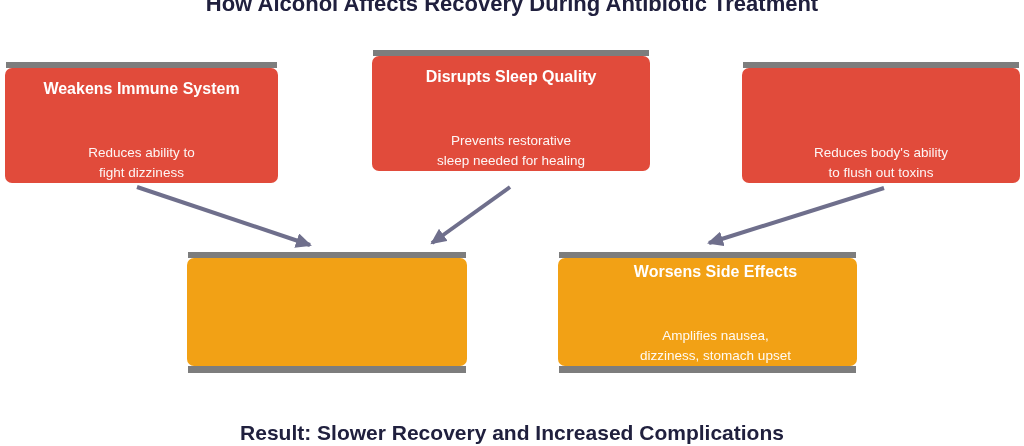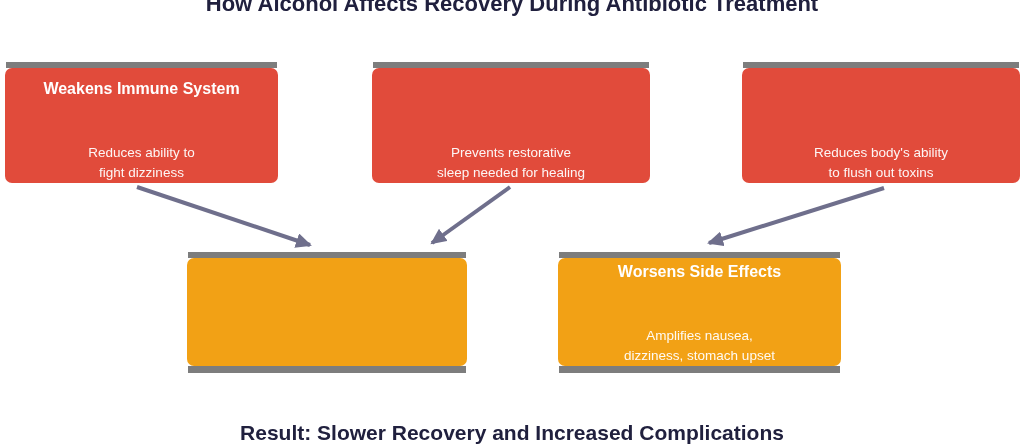--- a/index.html
+++ b/index.html
@@ -72,24 +72,24 @@
     font-weight:bold;
     margin-bottom:9px;
   }
   .node-sub{
     font-size:13.5px;
     line-height:20px;
     opacity:0.95;
     margin-top:36px;
   }
   #cause-1{ left:5px;   top:68px;  width:273px; height:115px; }
-  #cause-2{ left:372px; top:68px;  width:278px; height:115px;gap:31px; }
+  #cause-2{ left:372px; top:56px;  width:278px; height:115px; }
   #cause-3{ left:742px; top:68px;  width:278px; height:115px; }
   #effect-1{ left:187px; top:258px; width:280px; height:108px; }
-  #effect-2{ left:558px; top:258px; width:283px; height:108px; }
+  #effect-2{ left:558px; top:258px; width:283px; height:108px;padding-left:16px; }
   .arrow-layer{
     position:absolute;
     left:0; top:0;
     width:1024px; height:446px;
     pointer-events:none;
   }
   .arrow-layer line{
     stroke:var(--arrow);
     stroke-width:4;
   }

